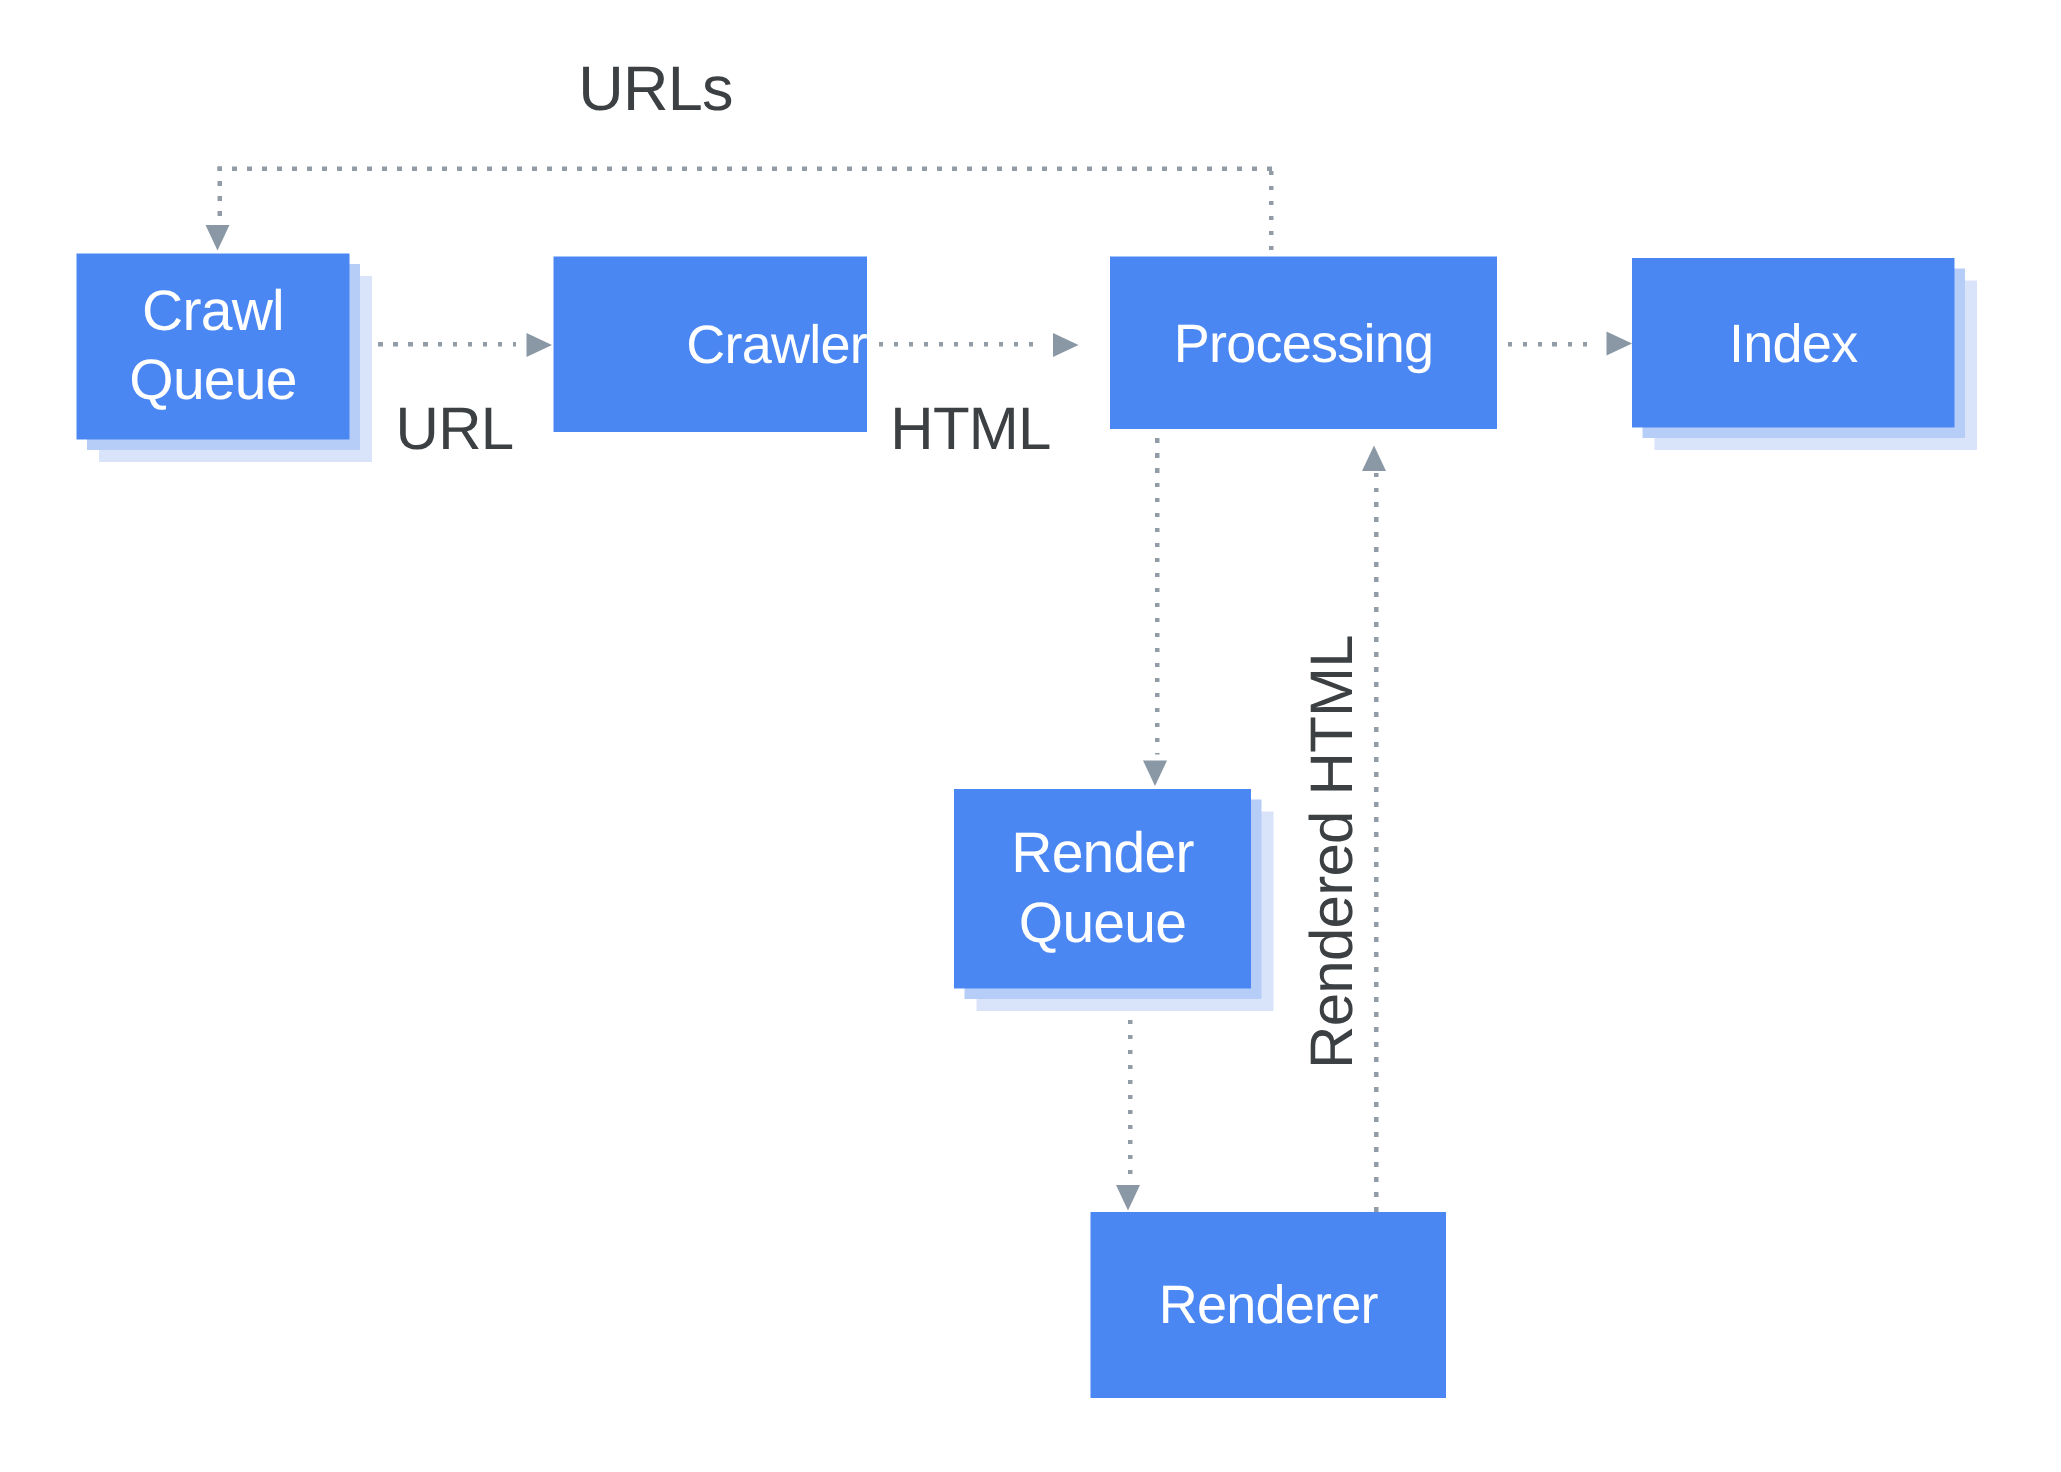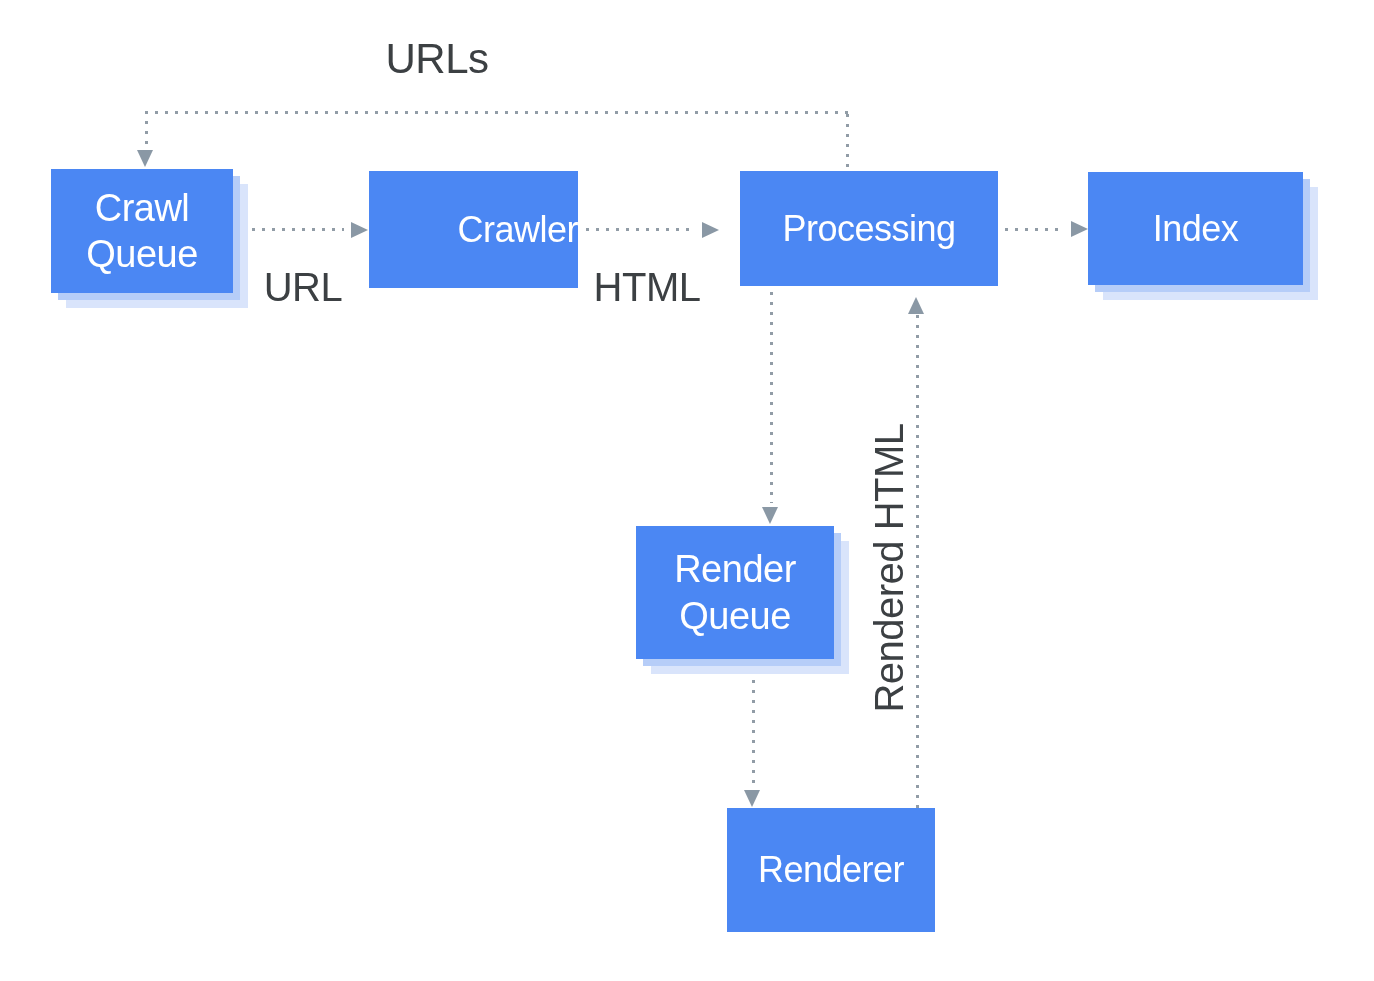--- a/index.html
+++ b/index.html
@@ -34,21 +34,21 @@
   .node.shadowed{
     box-shadow:7px 7px 0 0 var(--shadow-inner), 15px 15px 0 0 var(--shadow-outer);
   }
   .fs-single{font-size:36px;}
   .fs-double{font-size:38px;}
   #node-crawl-queue {left:51px;  top:169px; width:182px; height:124px;}
   #node-crawler     {left:369px; top:171px; width:209px; height:117px;justify-content:flex-end;}
   #node-processing  {left:719px; top:171px; width:258px; height:115px;margin-left:21px;}
   #node-index       {left:1088px;top:172px; width:215px; height:113px;}
   #node-render-queue{left:636px; top:526px; width:198px; height:133px;}
-  #node-renderer    {left:727px; top:808px; width:208px; height:124px;}
+  #node-renderer    {left:727px; top:808px; width:237px; height:124px;}
   .wrap-label{display:inline-block;max-width:150px;}
 
   
   .h-dots{
     position:absolute;height:3px;
     background-image:repeating-linear-gradient(to right, var(--dot) 0 3px, transparent 3px 10px);
   }
   .v-dots{
     position:absolute;width:3px;
     background-image:repeating-linear-gradient(to bottom, var(--dot) 0 3px, transparent 3px 10px);

